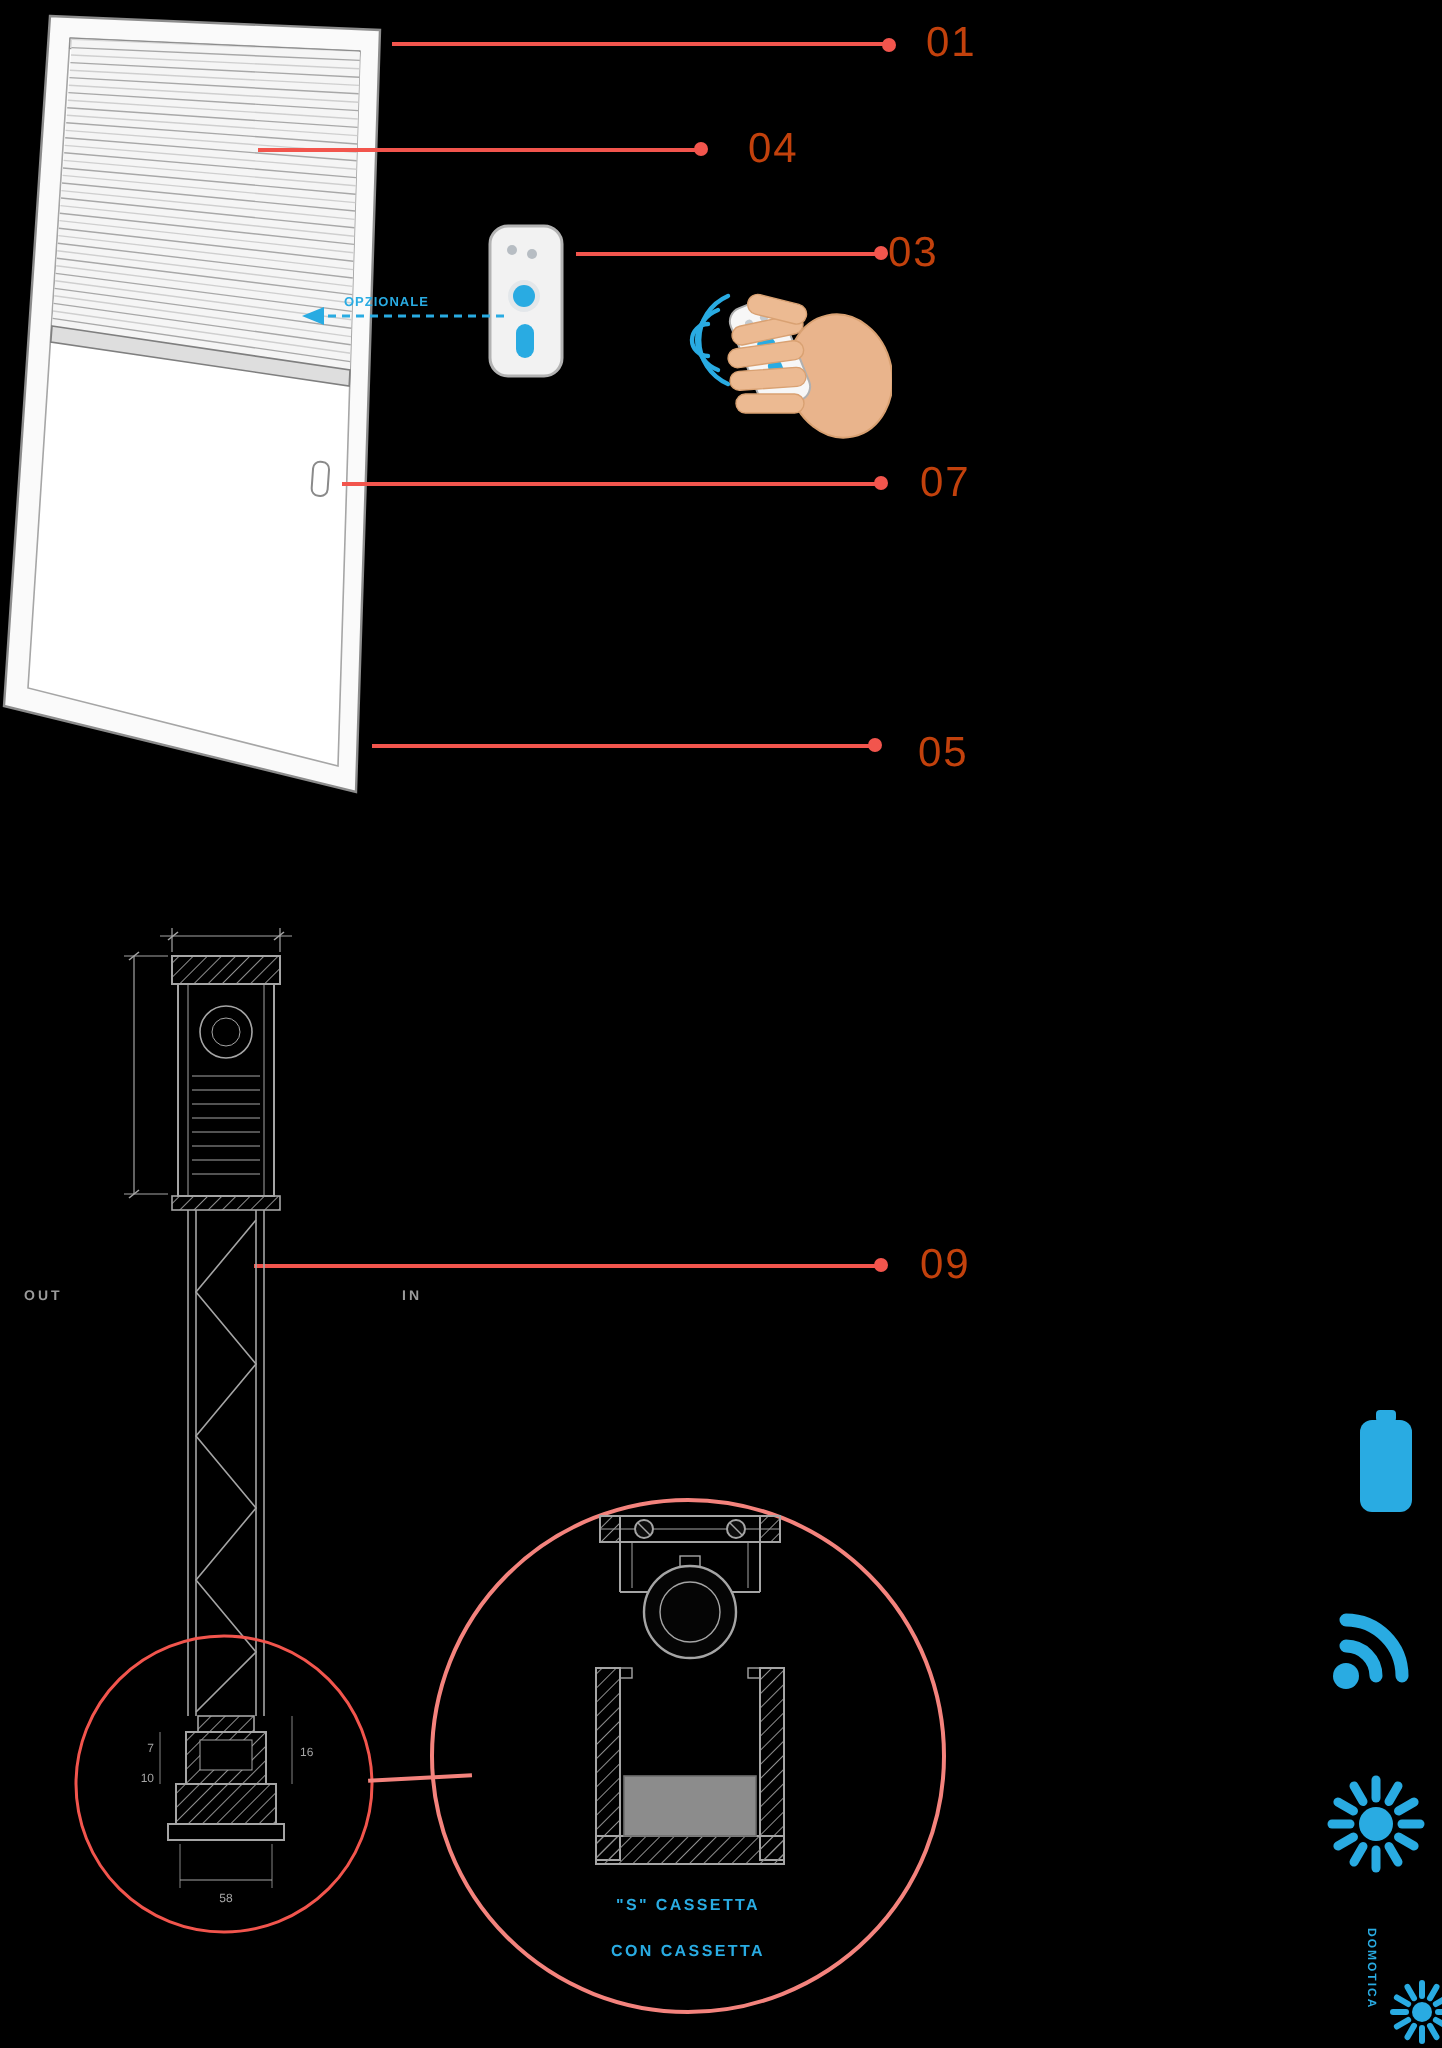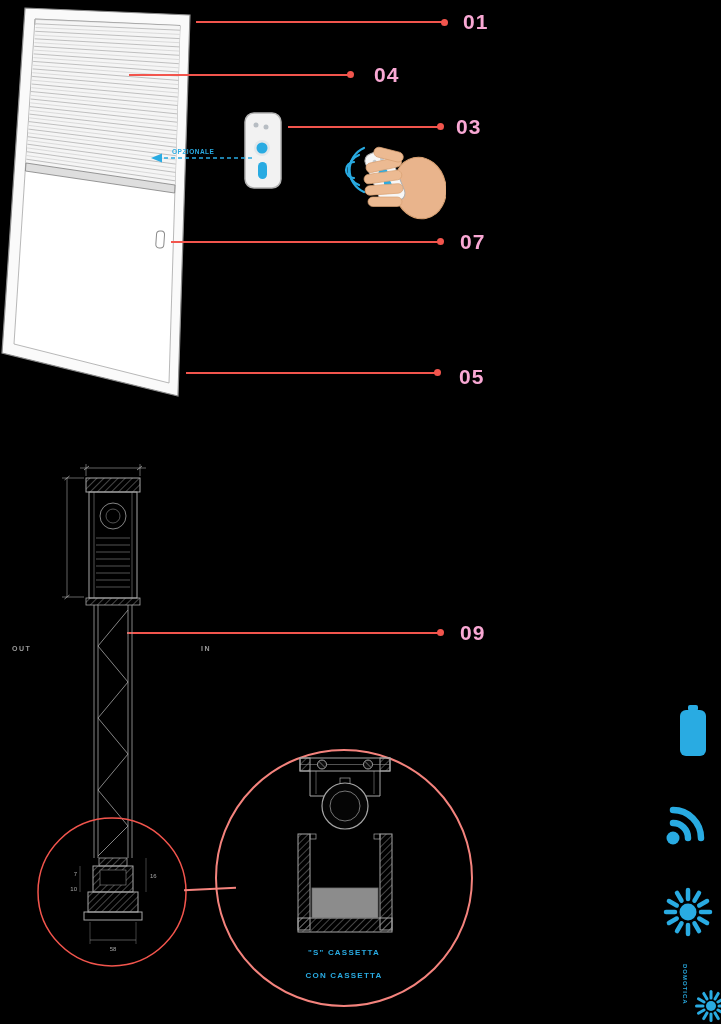--- a/index.html
+++ b/index.html
@@ -2,21 +2,21 @@
 <html><head>
 <meta charset="utf-8">
 <style>
   *{margin:0;padding:0;box-sizing:border-box}
   html,body{background:#000}
   #page{position:relative;width:721px;height:1024px;background:#000;overflow:hidden;
         font-family:"Liberation Sans",sans-serif}
   .abs{position:absolute}
   .callout-line{position:absolute;height:1.5px;background:#f2554d}
   .callout-dot{position:absolute;width:7px;height:7px;border-radius:50%;background:#f2554d}
-  .callout-label{position:absolute;font-size:21px;font-weight:700;color:#f9a8d4;letter-spacing:1px}
+  .callout-label{position:absolute;font-size:21px;font-weight:400;color:#c2410c;letter-spacing:1px}
   .tiny-blue{position:absolute;color:#29abe2;font-size:6.5px;letter-spacing:.5px;font-weight:bold}
   .detail-caption{position:absolute;width:170px;text-align:center;color:#29abe2;
                   font-size:8px;font-weight:bold;letter-spacing:1.2px}
   .side-label{position:absolute;color:#29abe2;font-size:6px;letter-spacing:1px;
               writing-mode:vertical-rl;font-weight:bold}
   .io-label{position:absolute;color:#9b9b9b;font-size:7px;font-weight:bold;letter-spacing:1.5px}
   .connector{position:absolute;height:1.5px;background:#f4837d}
 </style>
 </head>
 <body>
@@ -117,21 +117,21 @@
     <div class="callout-label" style="left:463px;top:10px">01</div>
   </div>
   <div>
     <div class="callout-line" style="left:129px;top:74px;width:219px"></div>
     <div class="callout-dot" style="left:347px;top:71px"></div>
     <div class="callout-label" style="left:374px;top:63px">04</div>
   </div>
   <div>
     <div class="callout-line" style="left:288px;top:126px;width:150px"></div>
     <div class="callout-dot" style="left:437px;top:123px"></div>
-    <div class="callout-label" style="left:456px;top:115px">03</div>
+    <div class="callout-label" style="left:444px;top:115px">03</div>
   </div>
   <div>
     <div class="callout-line" style="left:171px;top:241px;width:267px"></div>
     <div class="callout-dot" style="left:437px;top:238px"></div>
     <div class="callout-label" style="left:460px;top:230px">07</div>
   </div>
   <div>
     <div class="callout-line" style="left:186px;top:372px;width:249px"></div>
     <div class="callout-dot" style="left:434px;top:369px"></div>
     <div class="callout-label" style="left:459px;top:365px">05</div>

